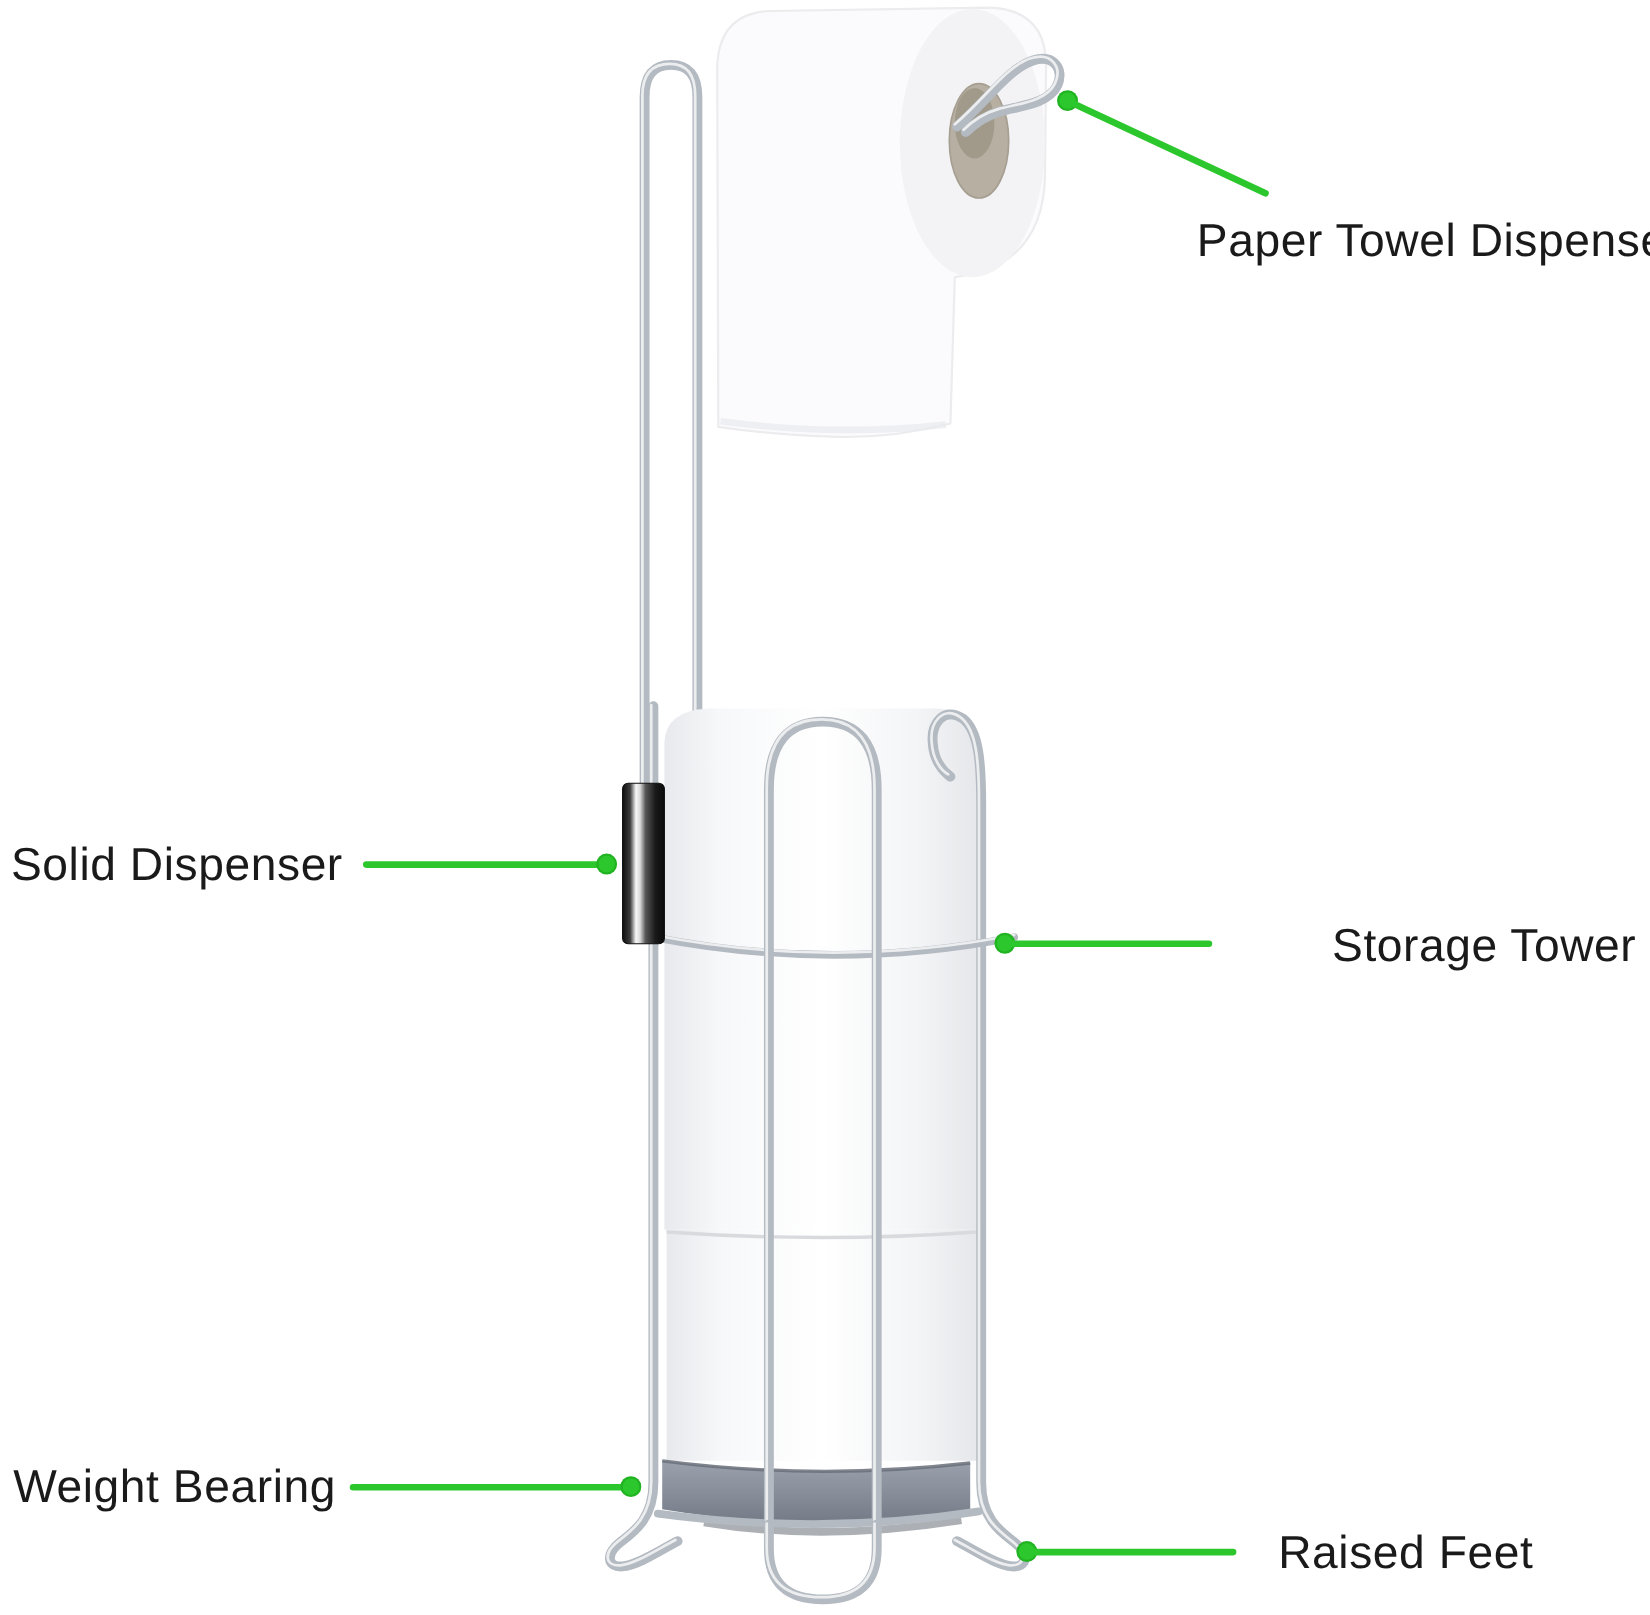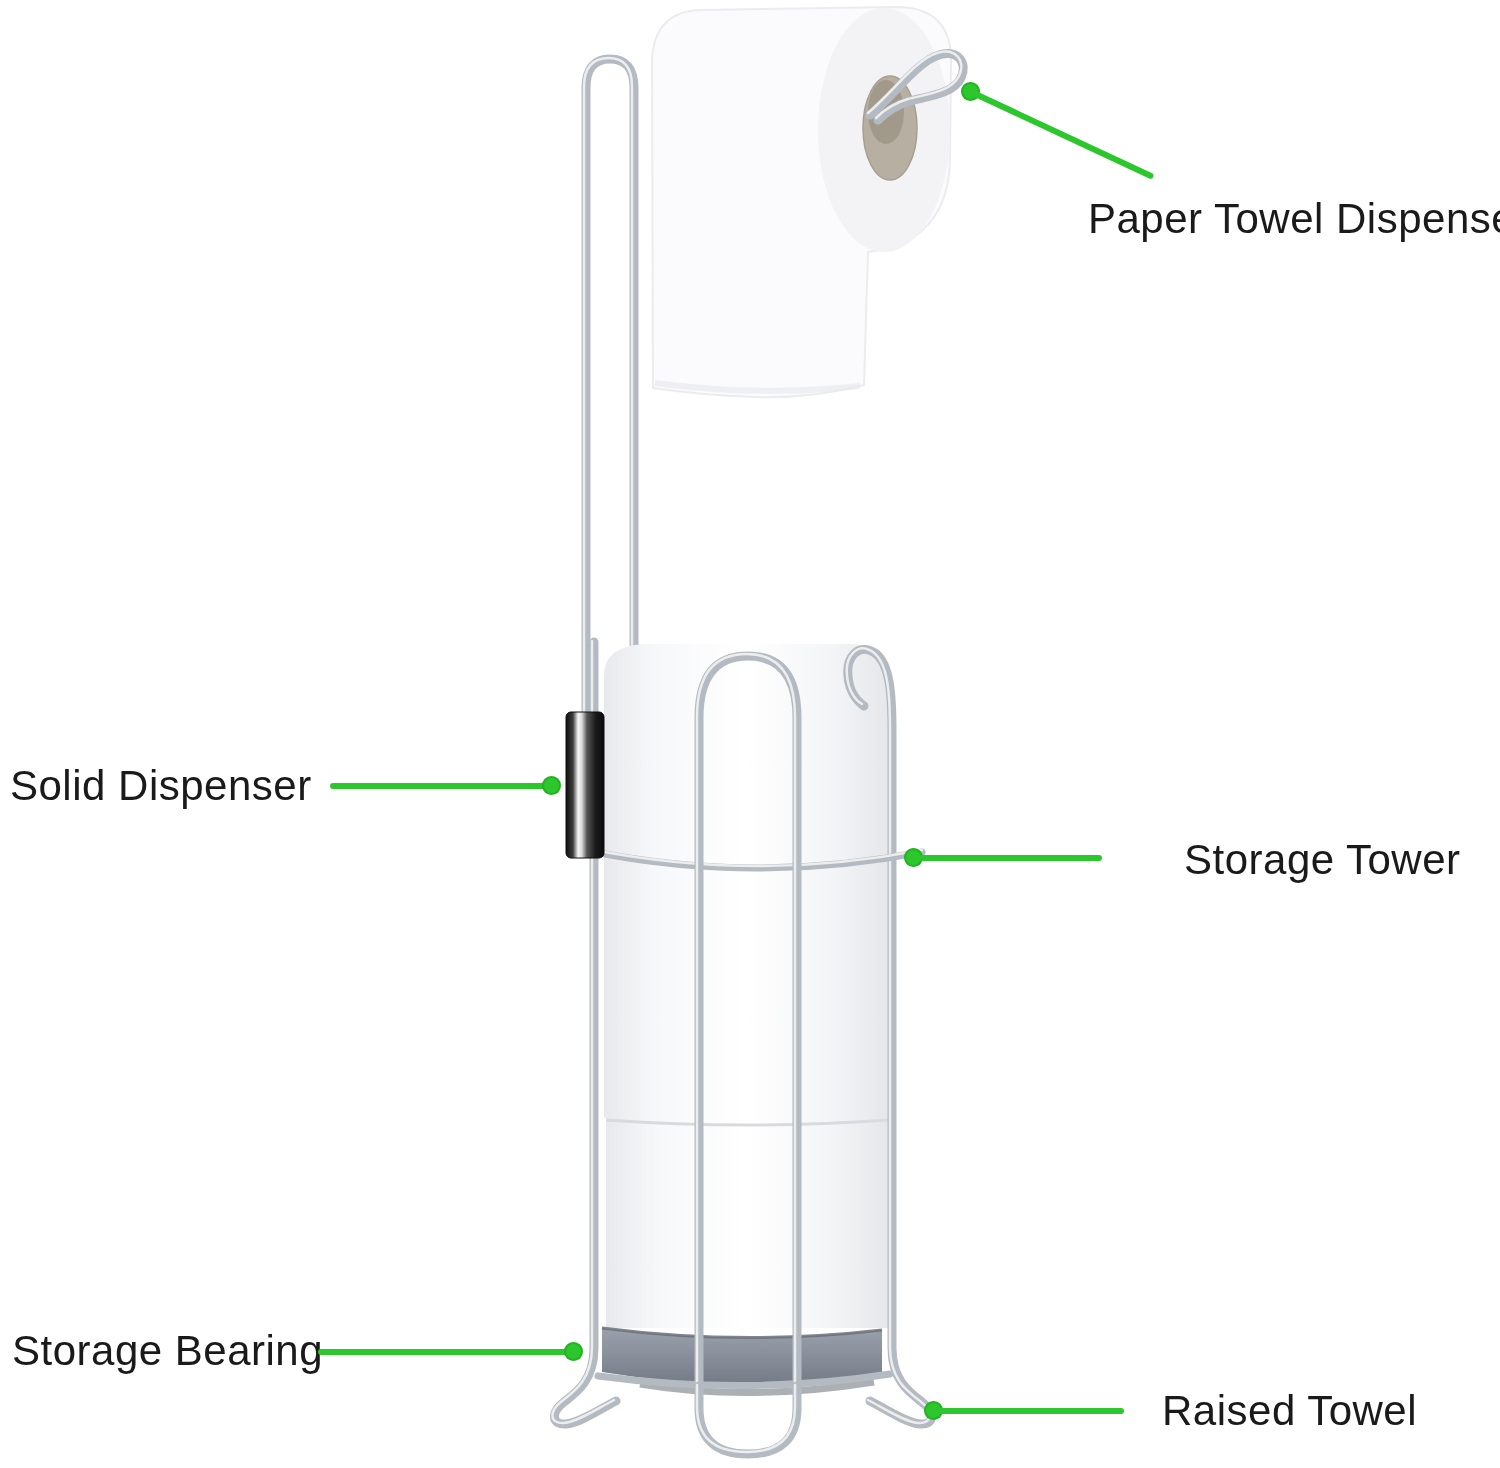--- a/index.html
+++ b/index.html
@@ -45,21 +45,21 @@
   #ann1 .ann-label{ left: 1088px; top: 196px; }
 
   
   #ann2 .ann-label{ left: 10px; top: 763px; }
   #ann2 .ann-line { left: 330px; top: 783px; width: 222px; }
   #ann2 .ann-dot  { left: 542px; top: 776px; }
 
   
   #ann3 .ann-dot  { left: 904px; top: 848px; }
   #ann3 .ann-line { left: 914px; top: 855px; width: 188px; }
-  #ann3 .ann-label{ left: 1184px; top: 837px; }
+  #ann3 .ann-label{ left: 1211px; top: 837px; }
 
   
   #ann4 .ann-label{ left: 12px; top: 1328px; }
   #ann4 .ann-line { left: 318px; top: 1349px; width: 256px; }
   #ann4 .ann-dot  { left: 564px; top: 1342px; }
 
   
   #ann5 .ann-dot  { left: 924px; top: 1401px; }
   #ann5 .ann-line { left: 934px; top: 1408px; width: 190px; }
   #ann5 .ann-label{ left: 1162px; top: 1388px; }
@@ -179,24 +179,24 @@
     <div class="ann-dot"></div>
   </div>
 
   <div id="ann3">
     <div class="ann-dot"></div>
     <div class="ann-line"></div>
     <div class="ann-label">Storage Tower</div>
   </div>
 
   <div id="ann4">
-    <div class="ann-label">Storage Bearing</div>
+    <div class="ann-label">Weight Bearing</div>
     <div class="ann-line"></div>
     <div class="ann-dot"></div>
   </div>
 
   <div id="ann5">
     <div class="ann-dot"></div>
     <div class="ann-line"></div>
-    <div class="ann-label">Raised Towel</div>
+    <div class="ann-label">Raised Feet</div>
   </div>
 
 </div>
 
 </body></html>

